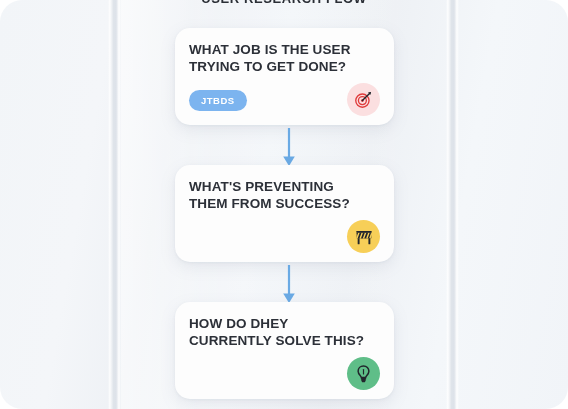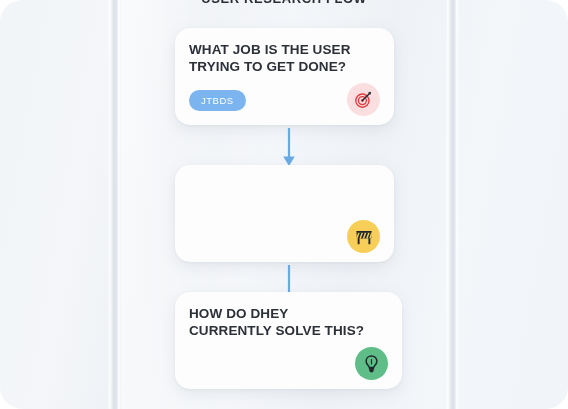--- a/index.html
+++ b/index.html
@@ -96,21 +96,21 @@
     position: absolute;
     left: 175px;
     width: 219px;
     background: #fdfdfd;
     border-radius: 15px;
     box-shadow: 0 5px 16px rgba(120,135,155,0.13),
                 0 1px 3px rgba(120,135,155,0.10);
   }
   .card-1 { top: 28px;  height: 97px; }
   .card-2 { top: 165px; height: 97px; }
-  .card-3 { top: 292px; height: 97px; padding-left: 8px; }
+  .card-3 { top: 302px; height: 97px; }
 
   .card-title {
     position: absolute;
     left: 14px;
     top: 13px;
     width: 178px;
     font-size: 13.5px;
     line-height: 17px;
     font-weight: bold;
     letter-spacing: 0.1px;
@@ -120,21 +120,21 @@
 
   .badge {
     position: absolute;
     left: 14px;
     bottom: 14px;
     height: 21px;
     line-height: 21px;
     padding: 0 12px;
     border-radius: 11px;
     font-size: 9.5px;
-    font-weight: normal;
+    font-weight: bold;
     letter-spacing: 0.5px;
     text-transform: uppercase;
     white-space: nowrap;
   }
   .badge-jtbds {
     background: #7cb4ef;
     color: #ffffff;
   }
   .badge-pain {
     background: #f6cf5c;
@@ -204,20 +204,21 @@
   <div class="connector connector-1">
     <span>
       <svg width="16" height="40" viewBox="0 0 16 40">
         <path d="M8 0 L8 31" stroke="#6aaae4" stroke-width="2.2" stroke-linecap="round"></path>
         <path d="M8 38 L2.2 28.5 L13.8 28.5 Z" fill="#6aaae4"></path>
       </svg>
     </span>
   </div>
 
   <div class="card card-2">
+    <div class="card-title">WHAT'S PREVENTING THEM FROM SUCCESS?</div>
 
 
     <div class="icon-circle circle-amber">
       <span>
         <svg width="20" height="20" viewBox="0 0 24 24">
           <rect x="3.2" y="6.6" width="17.6" height="7.2" rx="1" fill="#22262c"></rect>
           <path d="M6.0 6.6 L3.4 13.8 M10.0 6.6 L7.4 13.8 M14.0 6.6 L11.4 13.8 M18.0 6.6 L15.4 13.8 M21.2 7.4 L19.0 13.8" stroke="#f7cf58" stroke-width="1.7"></path>
           <rect x="4.4" y="13.4" width="2.3" height="7.4" rx="0.6" fill="#22262c"></rect>
           <rect x="17.3" y="13.4" width="2.3" height="7.4" rx="0.6" fill="#22262c"></rect>
           <rect x="2.6" y="4.9" width="18.8" height="2.0" rx="0.9" fill="#22262c"></rect>

